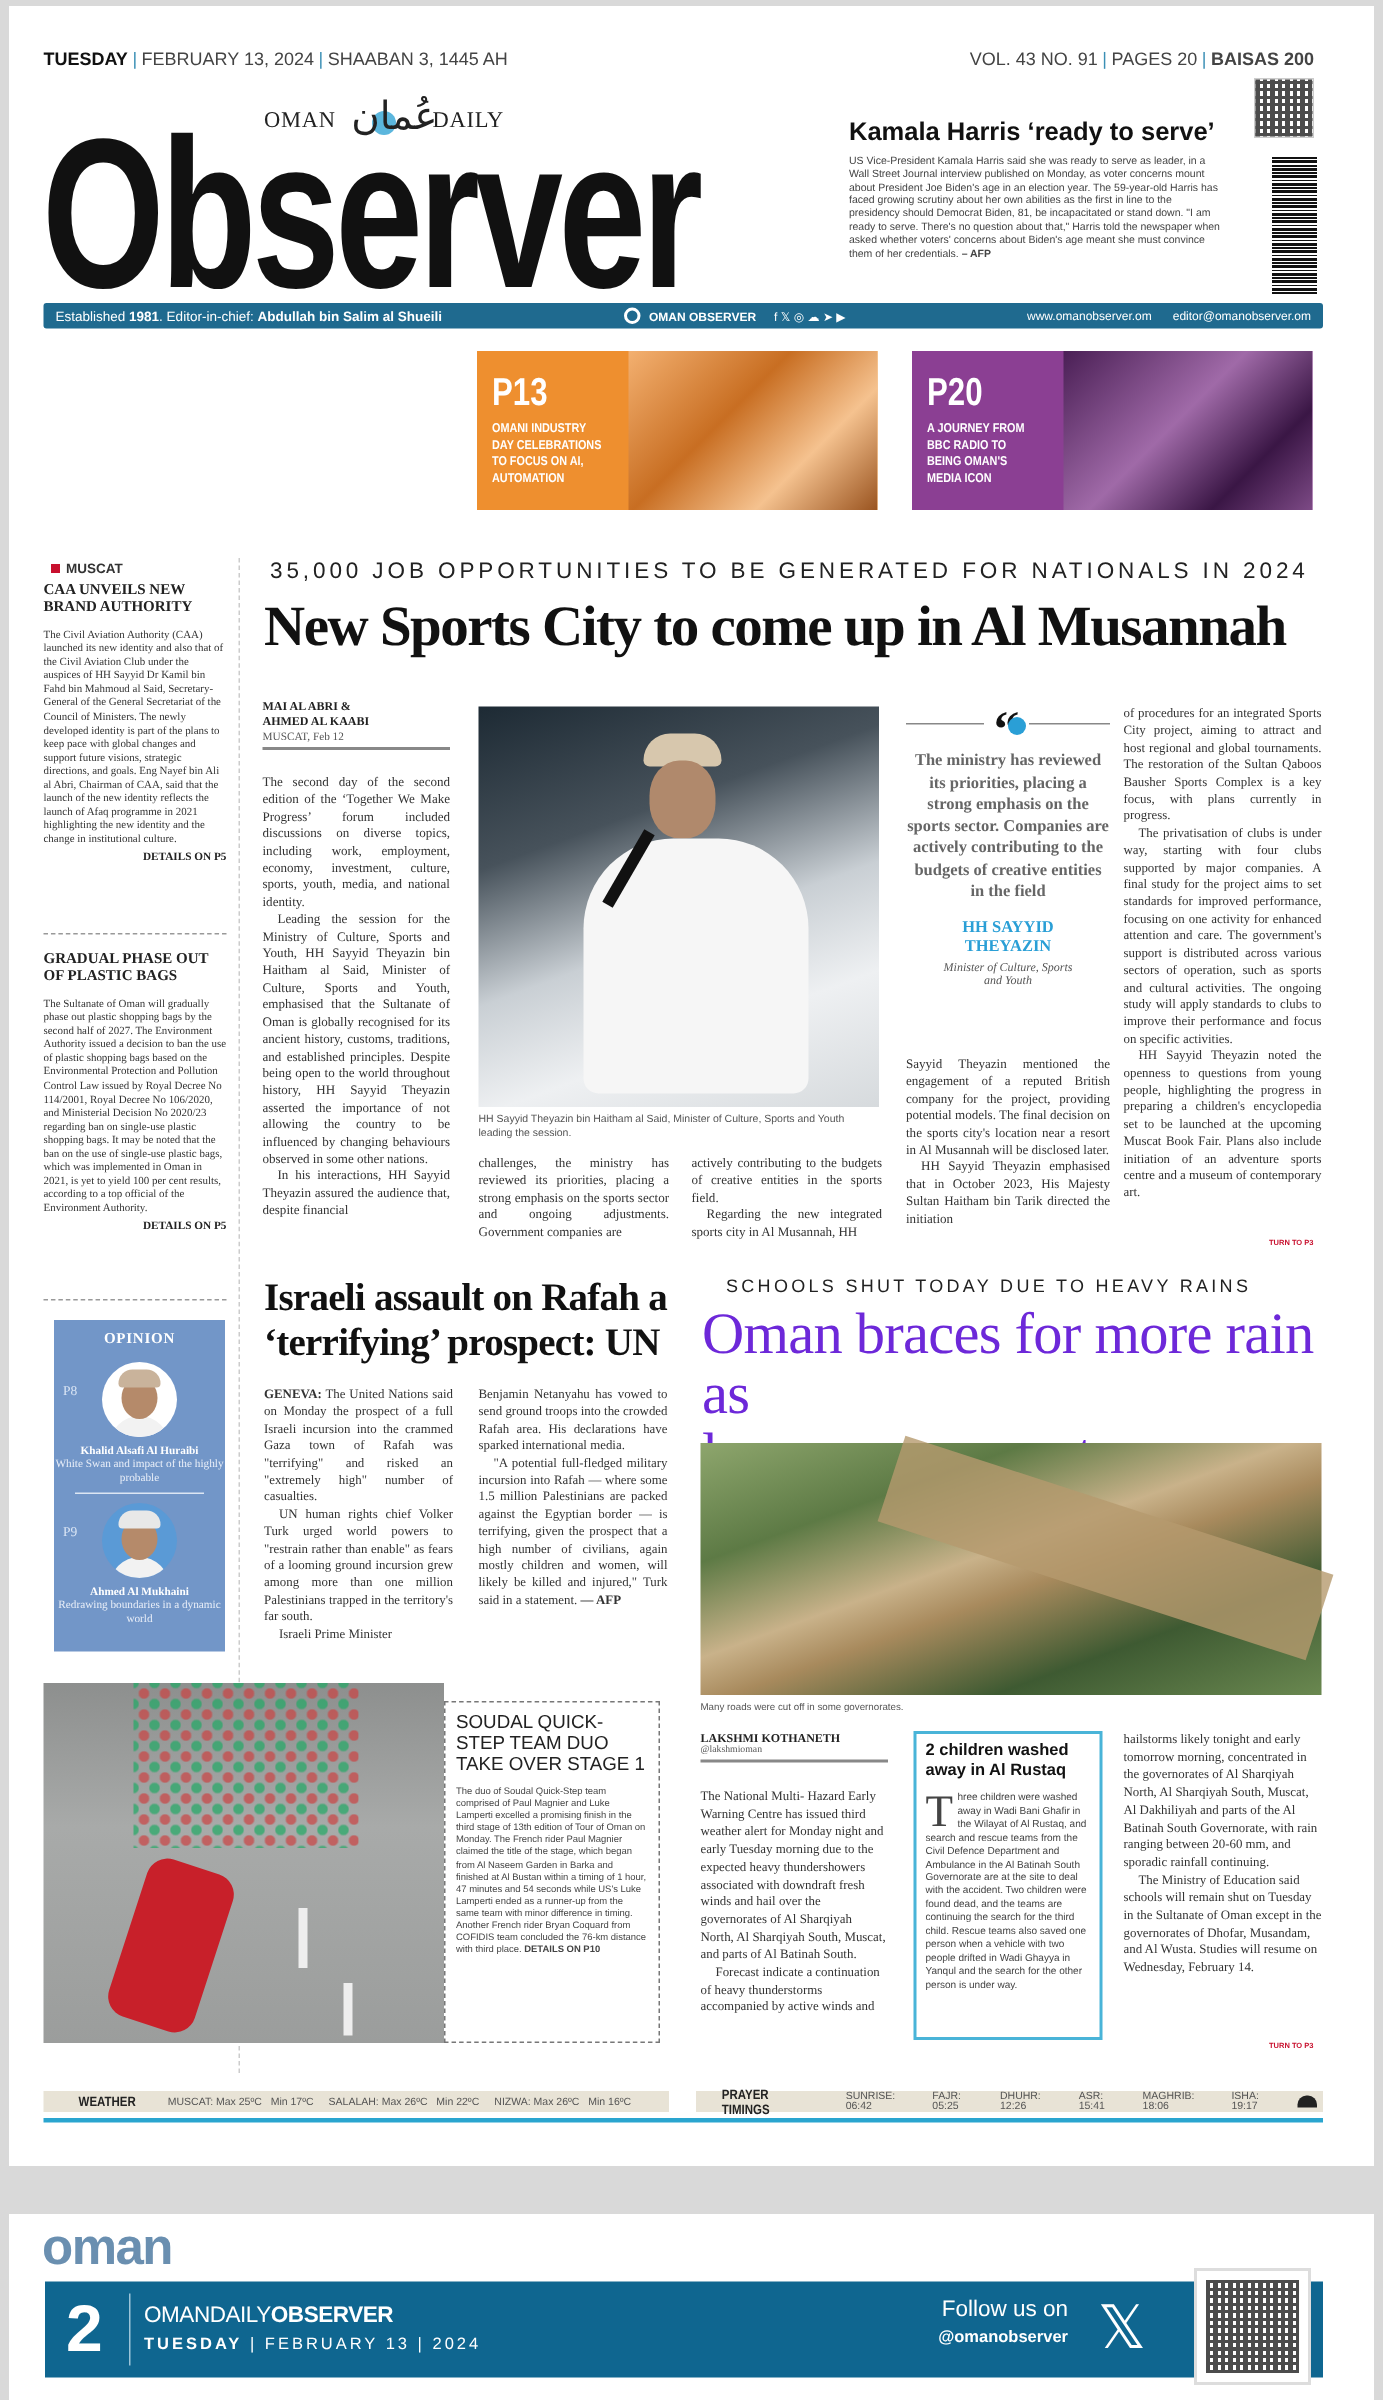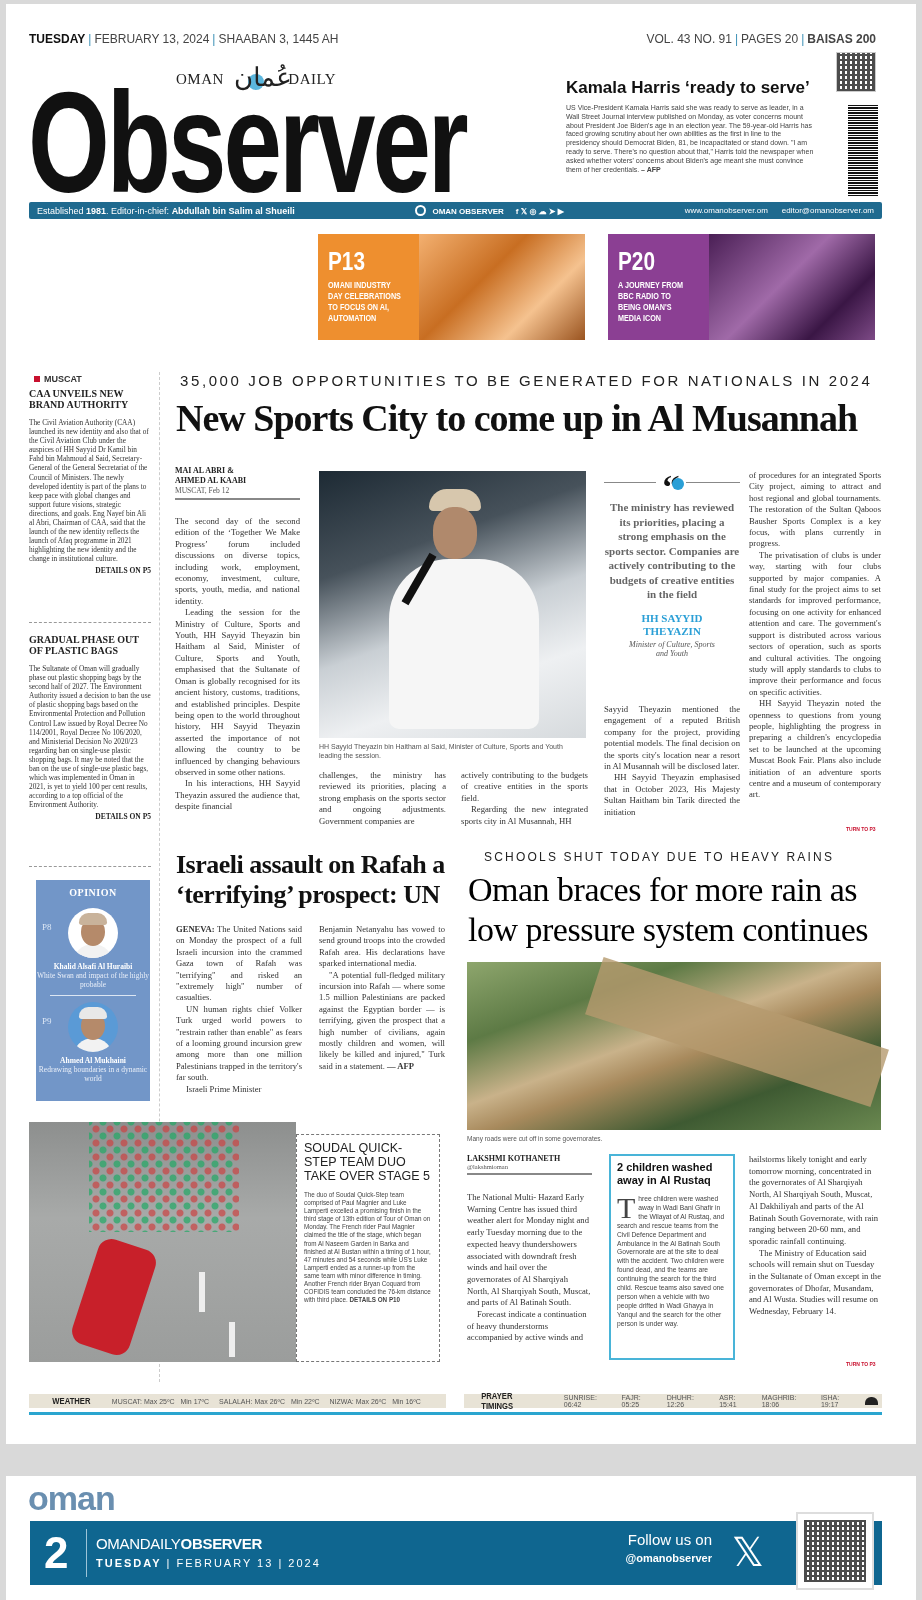--- a/index.html
+++ b/index.html
@@ -86,21 +86,21 @@
   <div class="qr abs" style="left:830px;top:48px;width:40px;height:40px">
       <div class="qrgrid"></div>
     </div>
   <div class="abs barcode"></div>
 
   <div class="abs bluebar">
     <span><span>Established</span> <b>1981</b><span>. Editor-in-chief:</span> <b>Abdullah bin Salim al Shueili</b></span>
     <span class="mid">
       <span style="display:inline-block;width:11px;height:11px;border-radius:50%;border:2px solid #fff"></span>
       <span>OMAN OBSERVER</span>
-      <span style="margin-left:6px;font-weight:bold">f 𝕏 ◎ ☁ ➤ ▶</span>
+      <span style="margin-left:6px;font-weight:normal">f 𝕏 ◎ ☁ ➤ ▶</span>
     </span>
     <span class="right">
       <span>www.omanobserver.om</span>
       <span>editor@omanobserver.om</span>
     </span>
   </div>
 
   <div class="abs promo" style="left:312px;width:267px;background:#ee8f2f">
     <div class="pimg" style="background:linear-gradient(135deg,#f3b070 0%,#c86e22 40%,#f5c28f 70%,#9a5420 100%)"></div>
     <div class="pnum">P13</div>
@@ -212,21 +212,21 @@
     <p class="first"><b>GENEVA:</b> <span>The United Nations said on Monday the prospect of a full Israeli incursion into the crammed Gaza town of Rafah was "terrifying" and risked an "extremely high" number of casualties.</span></p>
     <p>UN human rights chief Volker Turk urged world powers to "restrain rather than enable" as fears of a looming ground incursion grew among more than one million Palestinians trapped in the territory's far south.</p>
     <p>Israeli Prime Minister</p>
   </div>
   <div class="abs body" style="left:313px;top:920px;width:126px;font-size:8.6px">
     <p class="first">Benjamin Netanyahu has vowed to send ground troops into the crowded Rafah area. His declarations have sparked international media.</p>
     <p><span>"A potential full-fledged military incursion into Rafah — where some 1.5 million Palestinians are packed against the Egyptian border — is terrifying, given the prospect that a high number of civilians, again mostly children and women, will likely be killed and injured," Turk said in a statement.</span> <b>— AFP</b></p>
   </div>
 
   <div class="abs kicker" style="left:478px;top:846px;font-size:12px;letter-spacing:2.2px">SCHOOLS SHUT TODAY DUE TO HEAVY RAINS</div>
-  <div class="abs" style="left:462px;top:866px;font-size:34px;line-height:40px;color:#000000;letter-spacing:-.5px">
+  <div class="abs" style="left:462px;top:866px;font-size:39px;line-height:40px;color:#6d28d9;letter-spacing:-.5px">
     <div>Oman braces for more rain as</div>
     <div>low pressure system continues</div>
   </div>
   <div class="abs" style="left:461px;top:958px;width:414px;height:168px;background:linear-gradient(160deg,#8ea66d 0%,#5d7a45 25%,#c9b28a 45%,#a88a5d 55%,#3e5a32 75%,#6a8850 100%)">
     <div style="position:absolute;left:120px;top:40px;width:300px;height:60px;background:#b59a6e;transform:rotate(18deg);opacity:.8"></div>
   </div>
   <div class="abs" style="left:461px;top:1131px;font-size:6.5px;color:#555;font-family:'Liberation Sans',sans-serif">Many roads were cut off in some governorates.</div>
   <div class="abs" style="left:461px;top:1150px;width:125px">
     <div style="font-weight:bold;font-size:8px">LAKSHMI KOTHANETH</div>
     <div style="font-size:6.5px;color:#555">@lakshmioman</div>
@@ -248,21 +248,21 @@
   </div>
   <div class="abs" style="left:840px;top:1357px;font-size:5px;font-weight:bold;color:#c8102e;font-family:'Liberation Sans',sans-serif">TURN TO P3</div>
 
   <div class="abs" style="left:23px;top:1118px;width:267px;height:240px;background:linear-gradient(180deg,#8d8f8e 0%,#a8aaa9 40%,#9b9d9c 100%)">
     <div style="position:absolute;left:60px;top:0;width:150px;height:110px;background:radial-gradient(circle,#c44 0 3px,transparent 4px) 0 0/14px 14px,radial-gradient(circle,#2a6 0 3px,transparent 4px) 7px 7px/14px 14px;opacity:.7"></div>
     <div style="position:absolute;left:55px;top:120px;width:60px;height:110px;background:#c8202a;border-radius:14px;transform:rotate(18deg)"></div>
     <div style="position:absolute;left:170px;top:150px;width:6px;height:40px;background:#eee"></div>
     <div style="position:absolute;left:200px;top:200px;width:6px;height:35px;background:#eee"></div>
   </div>
   <div class="abs" style="left:290px;top:1130px;width:144px;height:228px;border:1px dashed #777;padding:6px 7px;font-family:'Liberation Sans',sans-serif">
-    <div style="font-size:12.5px;line-height:14px;color:#222">SOUDAL QUICK-STEP TEAM DUO TAKE OVER STAGE 5</div>
+    <div style="font-size:12.5px;line-height:14px;color:#222">SOUDAL QUICK-STEP TEAM DUO TAKE OVER STAGE 1</div>
     <div style="font-size:6.3px;line-height:8.1px;color:#444;margin-top:8px"><span>The duo of Soudal Quick-Step team comprised of Paul Magnier and Luke Lamperti excelled a promising finish in the third stage of 13th edition of Tour of Oman on Monday. The French rider Paul Magnier claimed the title of the stage, which began from Al Naseem Garden in Barka and finished at Al Bustan within a timing of 1 hour, 47 minutes and 54 seconds while US's Luke Lamperti ended as a runner-up from the same team with minor difference in timing. Another French rider Bryan Coquard from COFIDIS team concluded the 76-km distance with third place.</span> <b>DETAILS ON P10</b></div>
   </div>
 
   <div class="abs weather">
     <b class="lbl">WEATHER</b>
     <span><span>MUSCAT:</span> <span>Max 25ºC</span> &nbsp; <span>Min 17ºC</span></span>
     <span><span>SALALAH:</span> <span>Max 26ºC</span> &nbsp; <span>Min 22ºC</span></span>
     <span><span>NIZWA:</span> <span>Max 26ºC</span> &nbsp; <span>Min 16ºC</span></span>
   </div>
   <div class="abs prayer">

